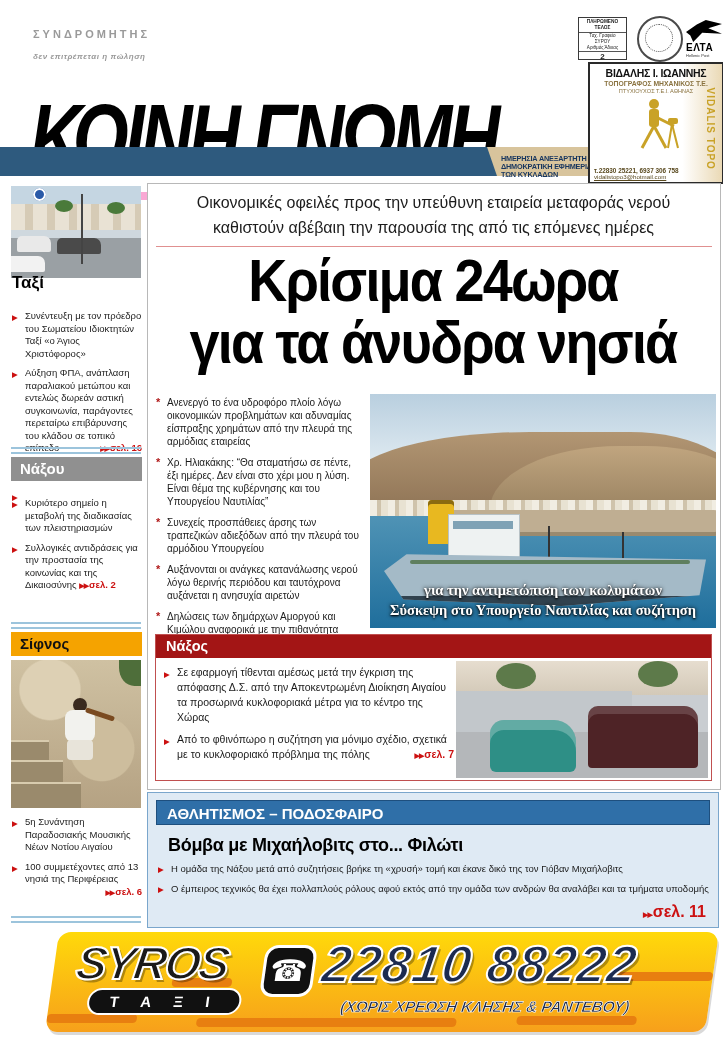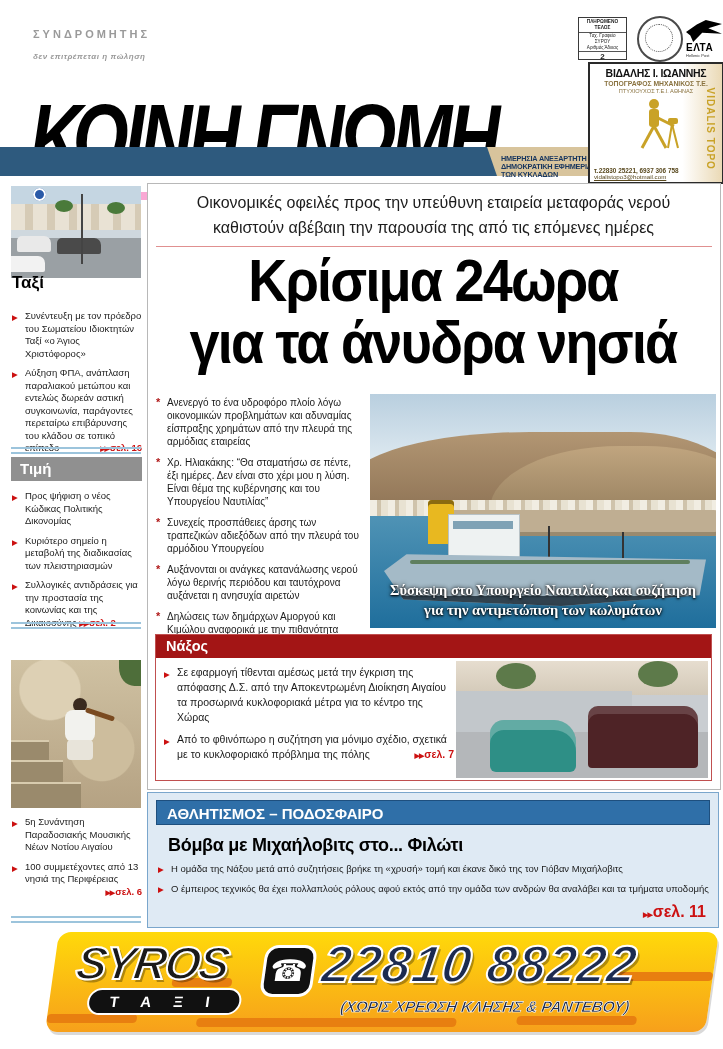--- a/index.html
+++ b/index.html
@@ -229,30 +229,31 @@
   </div>
   <div class="abs sb-head" style="left:12px;top:273px;">Ταξί</div>
   <div class="abs sb-txt" style="top:310px;">
     <div class="bullet"><span class="arr">▶</span><span>Συνέντευξη με τον πρόεδρο του Σωματείου Ιδιοκτητών Ταξί «ο Άγιος Χριστόφορος»</span></div>
     <div class="bullet"><span class="arr">▶</span><span>Αύξηση ΦΠΑ, ανάπλαση παραλιακού μετώπου και εντελώς δωρεάν αστική συγκοινωνία, παράγοντες περεταίρω επιβάρυνσης του κλάδου σε τοπικό επίπεδο</span>
       <span class="pref" style="float:right;"><span class="a2">▶▶ </span><span>σελ. 16</span></span>
     </div>
   </div>
   <div class="abs rule2" style="top:447px;"></div>
 
-  <div class="abs bar gray" style="top:457px;">Τιμή</div>
+  <div class="abs bar gray" style="top:457px;">Νάξου</div>
   <div class="abs sb-txt" style="top:490px;">
-    <div class="bullet"><span class="arr">▶</span><span>Προς ψήφιση ο νέος Κώδικας Πολιτικής Δικονομίας</span></div>
+    <div class="bullet"><span class="arr">▶</span></div>
     <div class="bullet"><span class="arr">▶</span><span>Κυριότερο σημείο η μεταβολή της διαδικασίας των πλειστηριασμών</span></div>
     <div class="bullet"><span class="arr">▶</span><span>Συλλογικές αντιδράσεις για την προστασία της κοινωνίας και της Δικαιοσύνης</span>
       <span class="pref"><span class="a2"> ▶▶ </span><span>σελ. 2</span></span>
     </div>
   </div>
   <div class="abs rule2" style="top:622px;"></div>
 
+  <div class="abs bar orange" style="top:632px;">Σίφνος</div>
   <div class="abs side-photo" style="top:660px;height:148px;">
     <div class="sf-bg"></div>
     <div class="sf-step" style="left:0;bottom:0;width:70px;height:26px;"></div>
     <div class="sf-step" style="left:0;bottom:26px;width:52px;height:22px;"></div>
     <div class="sf-step" style="left:0;bottom:48px;width:38px;height:20px;"></div>
     <div class="sf-plant"></div>
     <div class="sf-head"></div>
     <div class="sf-shirt"></div>
     <div class="sf-violin"></div>
     <div class="sf-shorts"></div>
@@ -297,22 +298,22 @@
     <div class="mole"></div>
     <div class="mast" style="left:178px;top:132px;height:34px;"></div>
     <div class="mast" style="left:252px;top:138px;height:28px;"></div>
     <div class="funnel"></div>
     <div class="sstr">
         <div class="win"></div>
       </div>
     <div class="hull"></div>
     <div class="deckline"></div>
     <div class="caption">
+      <div>για την αντιμετώπιση των κωλυμάτων</div>
       <div>Σύσκεψη στο Υπουργείο Ναυτιλίας και συζήτηση</div>
-      <div>για την αντιμετώπιση των κωλυμάτων</div>
     </div>
   </div>
 
   <div class="abs naxos">
     <div class="hd">Νάξος</div>
     <div class="bl">
       <div class="bullet"><span class="arr">▶</span><span>Σε εφαρμογή τίθενται αμέσως μετά την έγκριση της απόφασης Δ.Σ. από την Αποκεντρωμένη Διοίκηση Αιγαίου τα προσωρινά κυκλοφοριακά μέτρα για το κέντρο της Χώρας</span></div>
       <div class="bullet"><span class="arr">▶</span><span>Από το φθινόπωρο η συζήτηση για μόνιμο σχέδιο, σχετικά με το κυκλοφοριακό πρόβλημα της πόλης</span>
         <span class="pref" style="float:right;"><span class="a2">▶▶ </span><span>σελ. 7</span></span>
       </div>

